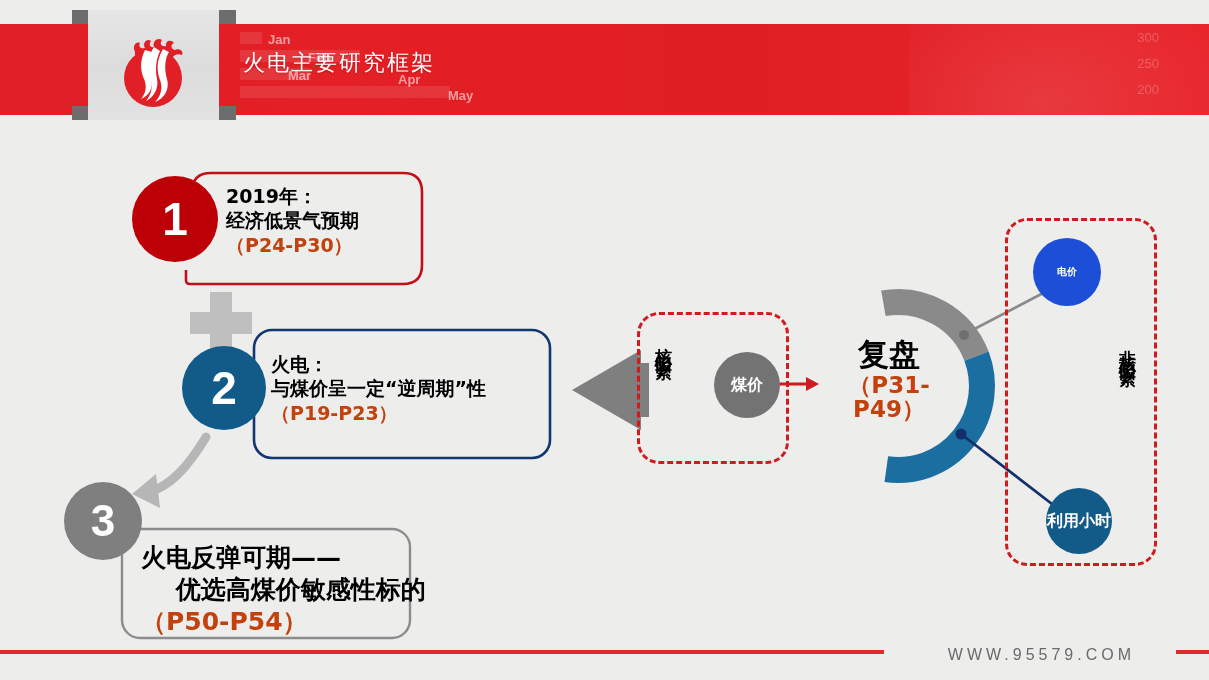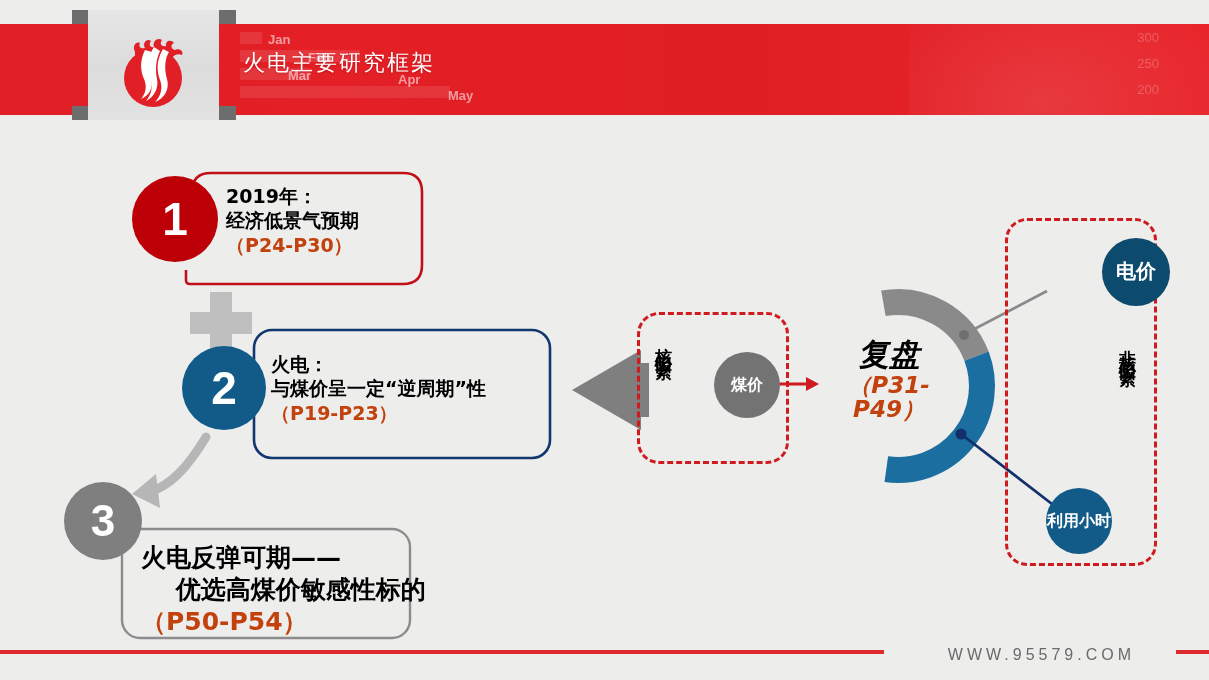--- a/index.html
+++ b/index.html
@@ -84,21 +84,20 @@
   .vlabel{
     position:absolute;writing-mode:vertical-rl;text-orientation:upright;
     font-weight:bold;color:#000;letter-spacing:5px;z-index:6;
     font-family:"DejaVu Sans","Liberation Sans",sans-serif;
   }
   
   .donut-center{
     position:absolute;z-index:6;text-align:center;color:#000;
     font-family:"DejaVu Sans","Liberation Sans",sans-serif;
     line-height:1.05;
-    font-style:italic;
   }
   .donut-center .big{font-size:31px;font-weight:bold;display:block;}
   .donut-center .pgs{font-size:23px;font-weight:bold;display:block;margin-top:2px;}
   
   .footer-rule{position:absolute;left:0;top:650px;width:1209px;height:4px;background:#dd2a2f;}
   .footer-url{
     position:absolute;right:74px;top:646px;color:#6a6a6a;font-size:16px;
     letter-spacing:4px;font-family:"Liberation Sans",sans-serif;
   }
   .footer-mask{position:absolute;top:646px;height:12px;background:#ededec;}
@@ -181,21 +180,21 @@
 
 <div class="dashbox" style="left:637px;top:312px;width:152px;height:152px;"></div>
 <div class="dashbox" style="left:1005px;top:218px;width:152px;height:348px;"></div>
 
 <div class="vlabel" style="left:653px;top:334px;font-size:17px;">核心因素</div>
 <div class="vlabel" style="left:1117px;top:336px;font-size:17px;">非核心因素</div>
 
 <div class="factor" style="left:714px;top:352px;width:66px;height:66px;background:#737373;font-size:16px;">
   <span>煤价</span>
 </div>
-<div class="factor" style="left:1102px;top:238px;width:68px;height:68px;background:#0c4a6e;font-size:20px;">
+<div class="factor" style="left:1033px;top:238px;width:68px;height:68px;background:#1d4ed8;font-size:10px;">
   <span>电价</span>
 </div>
 <div class="factor" style="left:1046px;top:488px;width:66px;height:66px;background:#125b88;font-size:16px;">
   <span style="white-space:pre-line;">利用小时</span>
 </div>
 
 <div class="donut-center" style="left:826px;top:338px;width:126px;">
   <span class="big">复盘</span>
   <span class="pgs pg">（P31-P49）</span>
 </div>

